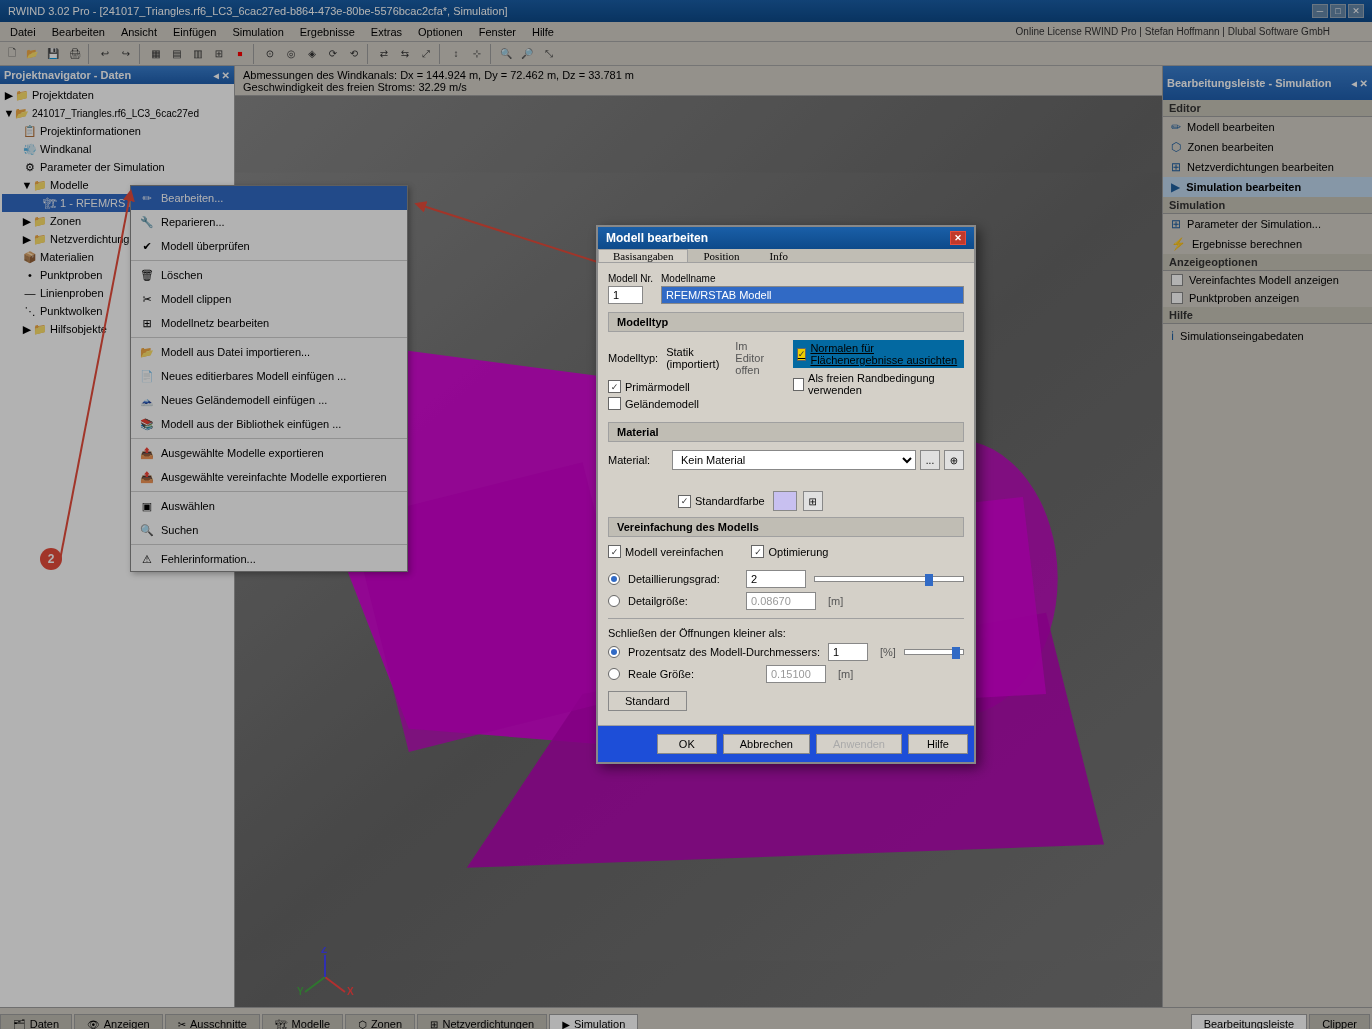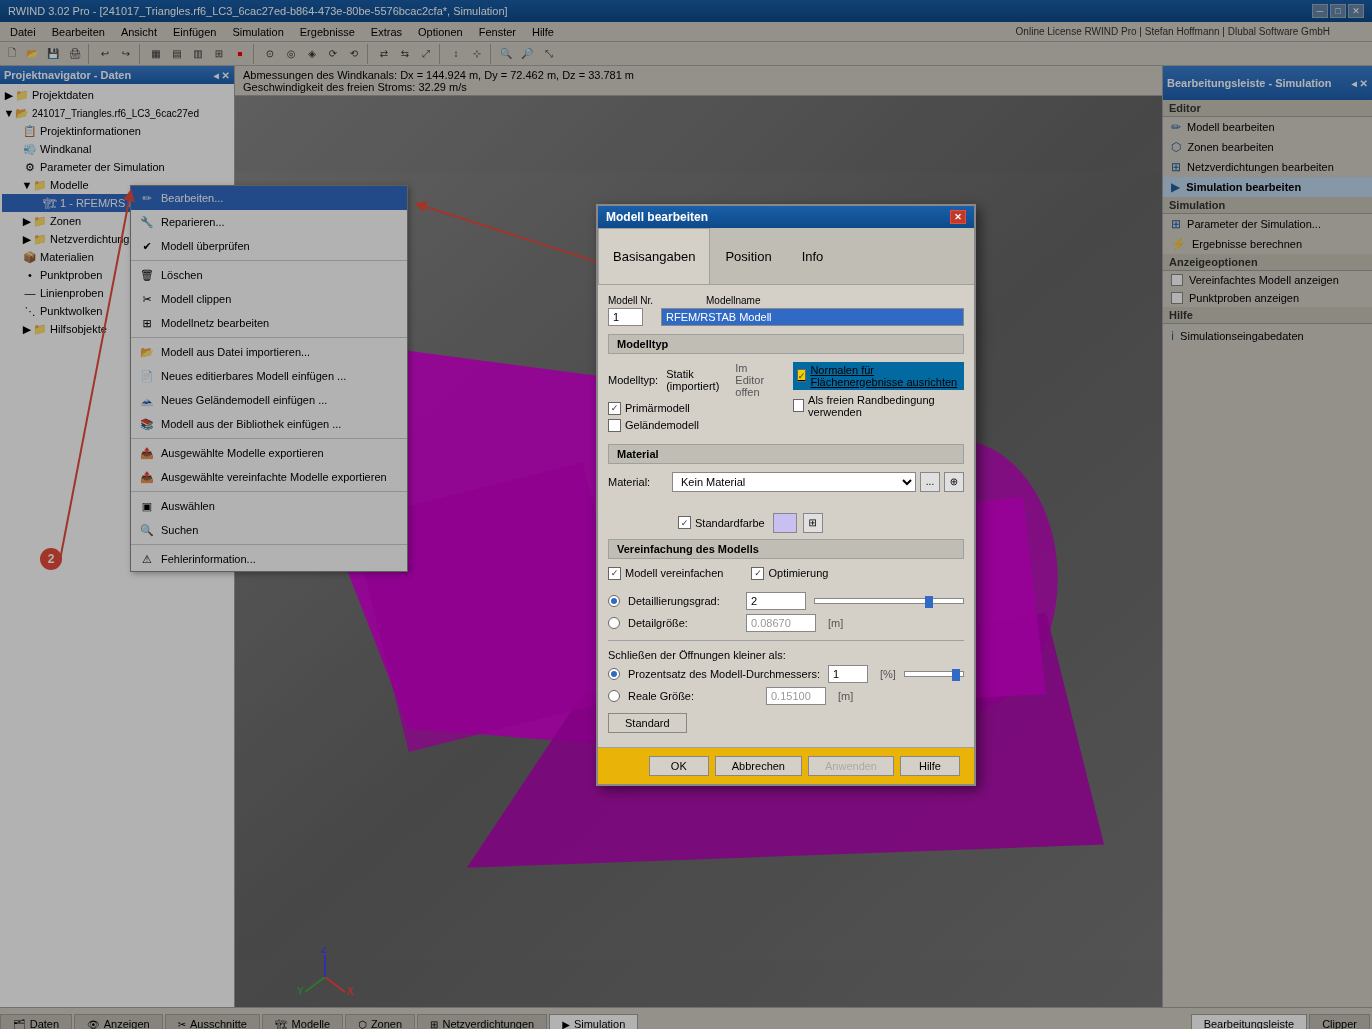--- a/index.html
+++ b/index.html
@@ -238,25 +238,26 @@
       border: 1px solid #e74c3c; color: white; font-size: 9px;
       display: flex; align-items: center; justify-content: center;
       cursor: pointer;
     }
     #modal-tabs {
       display: flex;
       background: #c0bdb4;
       border-bottom: 1px solid #a0a0a0;
     }
     .modal-tab {
-      padding: 20px 14px;
-      font-size: 13px;
+      padding: 0 14px;
+      font-size: 11px;
       cursor: pointer;
       border: 1px solid transparent;
       border-bottom: none;
+      font-family: Liberation Serif, serif;
     }
     .modal-tab.active { background: #d4d0c8; border-color: #a0a0a0; }
     #modal-body {
       padding: 10px;
       background: #d4d0c8;
     }
     .form-row {
       display: flex;
       align-items: center;
       margin-bottom: 8px;
@@ -346,22 +347,22 @@
     .unit-label { color: #555; }
     .section-divider {
       border: none;
       border-top: 1px solid #a0a0a0;
       margin: 8px 0;
     }
     .modal-footer {
       display: flex;
       justify-content: flex-end;
       gap: 6px;
-      padding: 8px 14px;
-      background: #eab308;
+      padding: 8px 6px;
+      background: #1d4ed8;
       border-top: 1px solid #a0a0a0;
     }
     .modal-btn {
       padding: 3px 16px;
       font-size: 11px;
       background: #d4d0c8;
       border: 1px solid #888;
       cursor: pointer;
       min-width: 60px;
     }
@@ -751,21 +752,21 @@
       <div class="modal-tab">Info</div>
     </div>
     <div id="modal-body">
 
       <div class="form-row">
         <div>
           <div style="font-size:10px;margin-bottom:2px;">Modell Nr.</div>
           <input class="form-input small" readonly="" value="1" style="width: 35px;">
         </div>
         <div style="flex:1;">
-          <div style="font-size:10px;margin-bottom:2px;margin-left:45px;">Modellname</div>
+          <div style="font-size:10px;margin-bottom:2px;">Modellname</div>
           <input class="form-input large selected-text" value="RFEM/RSTAB Modell" style="width: 100%; background: rgb(49, 106, 197); color: white;">
         </div>
       </div>
 
       <div class="section-header">Modelltyp</div>
       <div class="modeltype-row">
         <div>
           <div class="form-row" style="margin-bottom:4px;">
             <span>Modelltyp:</span>
             <span>Statik (importiert)</span>

